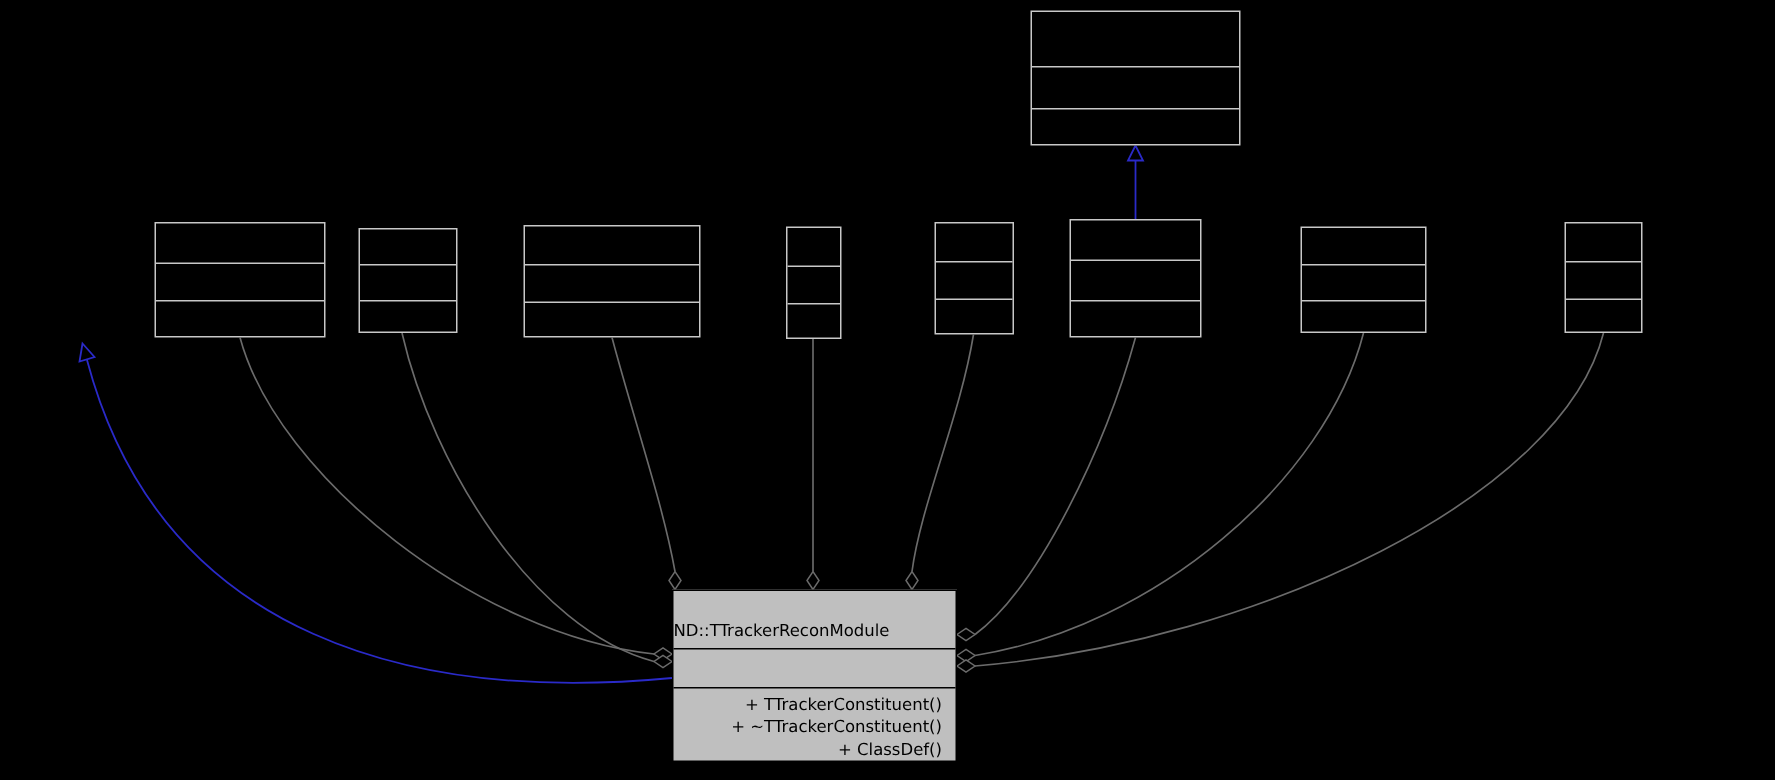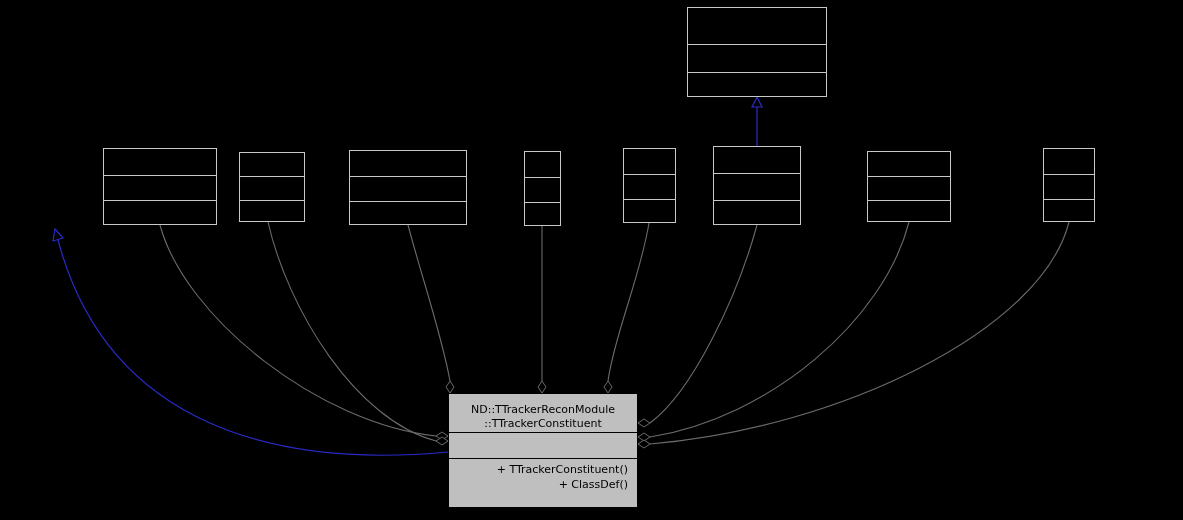--- a/index.html
+++ b/index.html
@@ -41,22 +41,22 @@
     left:448px;top:393px;width:190px;height:115px;
     box-sizing:border-box;
     background:var(--central_fill);
     border:1px solid var(--central_border);
     color:var(--central_text);
     font-size:11px;
   }
   .c-head{
     height:39px;box-sizing:border-box;
     border-bottom:1px solid var(--central_border);
-    text-align:center;
-    padding-top:9px;
+    text-align:left;
+    padding-top:20px;
     line-height:14px;
   }
   .c-mid{
     height:26px;box-sizing:border-box;
     border-bottom:1px solid var(--central_border);
   }
   .c-members{
     padding:3px 9px;
     line-height:15px;
     text-align:right;
@@ -125,22 +125,22 @@
       </div>
       <div class="node" style="left: 1043px; top: 148px; width: 52px; height: 74px;">
         <div class="sect" style="top: 25px;"></div>
         <div class="sect" style="top: 50px;"></div>
       </div>
     </div>
 
   <div class="central">
     <div class="c-head">
       <div>ND::TTrackerReconModule</div>
-      <div>::TTrackerConstituent</div>
     </div>
     <div class="c-mid"></div>
     <div class="c-members">
       <div>+ TTrackerConstituent()</div>
+      <div>+ ~TTrackerConstituent()</div>
       <div>+ ClassDef()</div>
     </div>
   </div>
 
 </div>
 
 </body></html>

